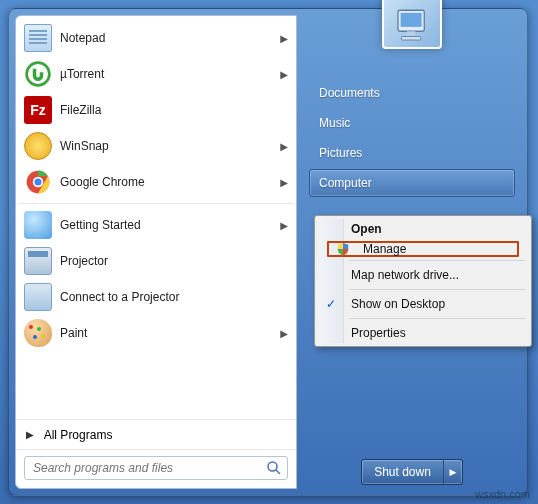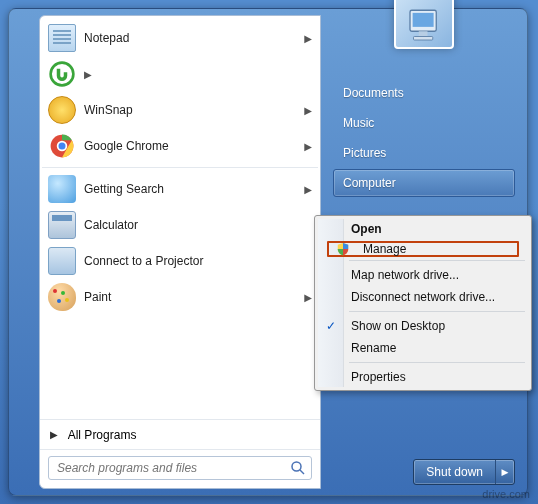--- a/index.html
+++ b/index.html
@@ -16,21 +16,20 @@
       position: absolute;
       top: 8px;
       left: 8px;
       width: 520px;
       height: 488px;
       display: flex;
       background: linear-gradient(180deg, #6a9ed6, #3b6eb5);
       border-radius: 8px;
       border: 1px solid rgba(0,0,0,0.3);
       box-shadow: 0 2px 10px rgba(0,0,0,0.4);
-      padding-left: 24px;
     }
     .left-panel {
       width: 282px;
       background: #fff;
       border-radius: 6px 0 0 6px;
       margin: 6px 0 6px 6px;
       display: flex;
       flex-direction: column;
       border: 1px solid #a9bdd6;
     }
@@ -90,21 +89,21 @@
       text-shadow: 0 1px 1px rgba(0,0,0,0.3);
     }
     .right-item.highlighted {
       background: linear-gradient(180deg, #6c9dd3, #4a7ab7);
       border: 1px solid #2d5a97;
       padding: 6px 9px;
       box-shadow: inset 0 0 0 1px rgba(255,255,255,0.2);
     }
     .shutdown-row {
       margin-top: auto; padding-top: 10px;
-      display: flex; justify-content: flex-end;
+      display: flex; justify-content: center;
     }
     .shutdown-btn {
       display: flex; align-items: stretch;
       height: 26px;
       border: 1px solid #1d3c63;
       border-radius: 3px;
       background: linear-gradient(180deg, #5f8dc4, #3563a0);
       box-shadow: inset 0 0 0 1px rgba(255,255,255,0.25);
       color: #fff; font-size: 12px; cursor: pointer;
     }
@@ -182,23 +181,30 @@
         <span class="arrow">▶</span>
       </div>
 
       <div class="program-item">
         <div class="program-icon">
           <svg class="ico" viewBox="0 0 32 32">
               <circle cx="16" cy="16" r="13" fill="#fff" stroke="#3aa53a" stroke-width="3"></circle>
               <path d="M10 10 v8 a6 6 0 0 0 12 0 v-4 h-4 v4 a2 2 0 0 1-4 0 v-8 z" fill="#3aa53a"></path>
             </svg>
         </div>
-        <span class="arrow">▶</span>
-      </div>
-
+        <span class="label">µTorrent</span>
+        <span class="arrow">▶</span>
+      </div>
+
+      <div class="program-item">
+        <div class="program-icon">
+            <div class="ico ico-filezilla">Fz</div>
+          </div>
+        <span class="label">FileZilla</span>
+      </div>
 
       <div class="program-item">
         <div class="program-icon">
             <div class="ico ico-winsnap"></div>
           </div>
         <span class="label">WinSnap</span>
         <span class="arrow">▶</span>
       </div>
 
       <div class="program-item">
@@ -214,29 +220,29 @@
         <span class="label">Google Chrome</span>
         <span class="arrow">▶</span>
       </div>
 
       <div class="divider"></div>
 
       <div class="program-item">
         <div class="program-icon">
             <div class="ico ico-getting"></div>
           </div>
-        <span class="label">Getting Search</span>
+        <span class="label">Getting Started</span>
         <span class="arrow">▶</span>
       </div>
 
       <div class="program-item">
         <div class="program-icon">
             <div class="ico ico-calc"></div>
           </div>
-        <span class="label">Calculator</span>
+        <span class="label">Projector</span>
       </div>
 
       <div class="program-item">
         <div class="program-icon">
             <div class="ico ico-projector"></div>
           </div>
         <span class="label">Connect to a Projector</span>
       </div>
 
       <div class="program-item">
@@ -316,34 +322,28 @@
         </svg>
     </span>
     <span>Manage</span>
   </div>
 
   <div class="cm-sep"></div>
 
   <div class="cm-item">
     <span>Map network drive...</span>
   </div>
-  <div class="cm-item">
-    <span>Disconnect network drive...</span>
-  </div>
 
   <div class="cm-sep"></div>
 
   <div class="cm-item">
     <span class="cm-icon cm-check">✓</span>
     <span>Show on Desktop</span>
   </div>
-  <div class="cm-item">
-    <span>Rename</span>
-  </div>
 
   <div class="cm-sep"></div>
 
   <div class="cm-item">
     <span>Properties</span>
   </div>
 </div>
 
-<div class="watermark">drive.com</div>
+<div class="watermark">wsxdn.com</div>
 
 </body></html>

